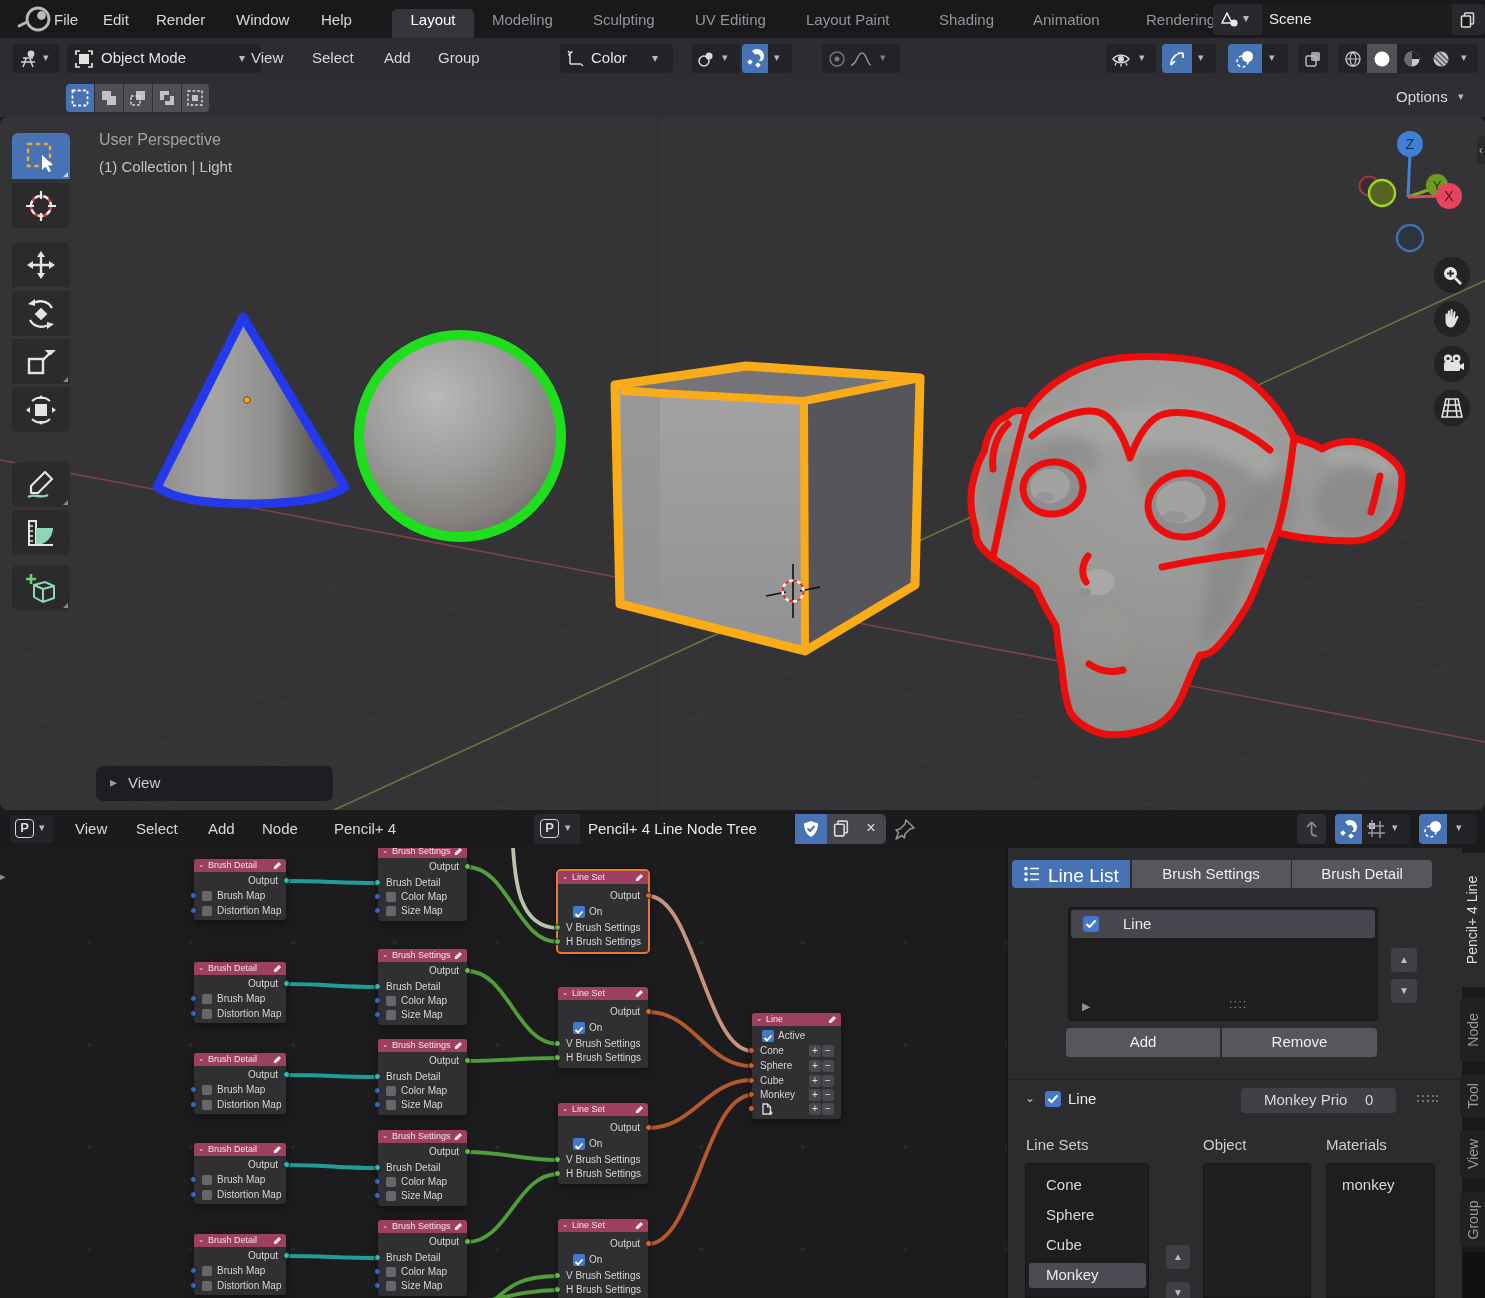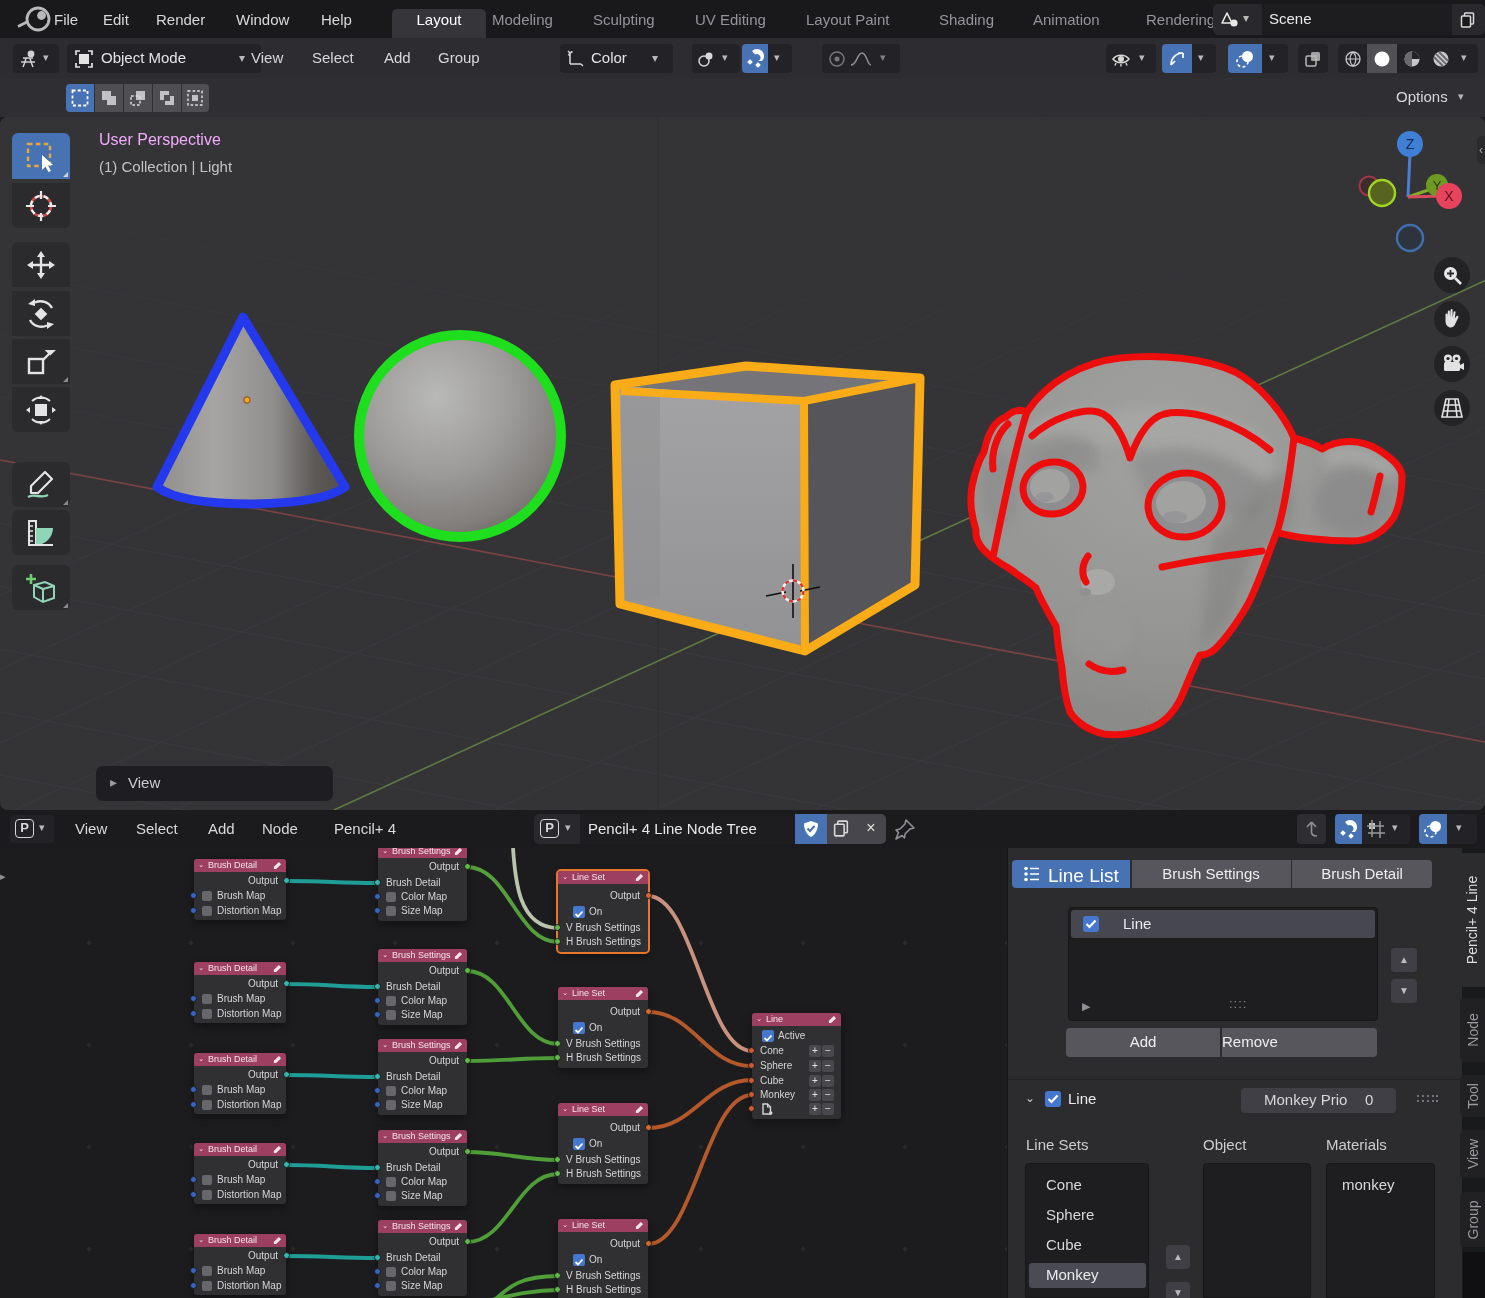--- a/index.html
+++ b/index.html
@@ -42,21 +42,21 @@
   <svg class="abs" style="left:17px;top:5px" width="36" height="28" viewBox="0 0 36 28">
     <circle cx="21" cy="14" r="11" fill="none" stroke="#b8b8ba" stroke-width="2.8"></circle>
     <circle cx="24.5" cy="10.5" r="4.4" fill="#b8b8ba"></circle>
     <path d="M11 16.5 L1 21.5" stroke="#b8b8ba" stroke-width="3" fill="none"></path>
   </svg>
   <div class="abs menu" style="left:54px;top:11px">File</div>
   <div class="abs menu" style="left:103px;top:11px">Edit</div>
   <div class="abs menu" style="left:156px;top:11px">Render</div>
   <div class="abs menu" style="left:236px;top:11px">Window</div>
   <div class="abs menu" style="left:321px;top:11px">Help</div>
-  <div class="abs" style="left:392px;top:9px;width:94px;height:29px;background:#35353a;border-radius:5px 5px 0 0;color:#ffffff;font-size:15px;text-align:center;line-height:22px">Layout</div>
+  <div class="abs" style="left:392px;top:9px;width:82px;height:29px;background:#35353a;border-radius:5px 5px 0 0;color:#ffffff;font-size:15px;text-align:center;line-height:22px">Layout</div>
   <div class="abs tab" style="left:492px;top:11px">Modeling</div>
   <div class="abs tab" style="left:593px;top:11px">Sculpting</div>
   <div class="abs tab" style="left:695px;top:11px">UV Editing</div>
   <div class="abs tab" style="left:806px;top:11px">Layout Paint</div>
   <div class="abs tab" style="left:939px;top:11px">Shading</div>
   <div class="abs tab" style="left:1033px;top:11px">Animation</div>
   <div class="abs tab" style="left:1146px;top:11px">Rendering</div>
   <div class="abs" style="left:1213px;top:4px;width:272px;height:31px;background:#1d1d20;border-radius:5px;overflow:hidden">
     <div class="abs" style="left:0;top:0;width:49px;height:31px;background:#29292d"></div>
     <svg class="abs" style="left:6px;top:6px" width="22" height="19" viewBox="0 0 22 19">
@@ -417,21 +417,21 @@
   </svg>
 </div>
 <div class="abs" style="left:12px;top:448px;width:58px;height:45px;background:#2b2b2e;border-radius:6px">
   <svg class="abs" style="left:13px;top:7px" width="32" height="32" viewBox="0 0 32 32">
     <path d="M9 13 L20 10 L29 14 L29 26 L18 30 L9 25 Z M9 13 L18 17 L18 30 M18 17 L29 14" fill="none" stroke="#8fd6b8" stroke-width="2"></path>
     <path d="M6 2 V12 M1 7 H11" stroke="#6fcf6f" stroke-width="2.6"></path>
   </svg>
   <div class="abs" style="right:2px;bottom:2px;width:0;height:0;border-left:5px solid transparent;border-bottom:5px solid #8a8a8e"></div>
 </div>
 
-<div class="abs" style="left:99px;top:14px;color:#f0abfc;font-size:16px">User Perspective</div>
+<div class="abs" style="left:99px;top:14px;color:#a3a3a3;font-size:16px">User Perspective</div>
 <div class="abs" style="left:99px;top:41px;color:#c3c3c5;font-size:15px">(1) Collection | Light</div>
 
 <div class="abs" style="left:96px;top:649px;width:237px;height:35px;background:rgba(30,30,33,0.95);border-radius:7px">
   <span style="position:absolute;left:14px;top:8px;color:#9d9d9f;font-size:14px">▸</span>
   <span style="position:absolute;left:32px;top:8px;color:#cccccd;font-size:15px">View</span>
 </div>
 
 <div class="abs" style="left:1477px;top:19px;width:8px;height:28px;background:#2a2a2d;border-radius:5px 0 0 5px;color:#a8a8aa;font-size:12px;line-height:28px;text-align:center">‹</div>
 
 <svg class="abs" style="left:1340px;top:0px" width="130" height="140" viewBox="0 0 130 140">
@@ -874,21 +874,21 @@
     <div class="abs" style="left:14px;top:8px;width:16px;height:16px;background:#4478cf;border-radius:3px"><svg width="16" height="16" viewBox="0 0 16 16">
             <path d="M3.5 8 L6.5 11 L12.5 4.5" stroke="#fff" stroke-width="2.2" fill="none"></path>
           </svg></div>
     <span class="abs" style="left:54px;top:7px;color:#eaeaec;font-size:15px">Line</span>
     <span class="abs" style="left:13px;top:92px;color:#909094;font-size:11px">▶</span>
     <span class="abs" style="left:160px;top:88px;color:#88888c;font-size:13px;letter-spacing:1px">::::</span>
   </div>
   <div class="abs" style="left:383px;top:100px;width:26px;height:24px;background:#3f3f45;border-radius:4px;text-align:center;line-height:23px;color:#bcbcc0;font-size:10px">▲</div>
   <div class="abs" style="left:383px;top:131px;width:26px;height:24px;background:#3f3f45;border-radius:4px;text-align:center;line-height:23px;color:#bcbcc0;font-size:10px">▼</div>
   <div class="abs" style="left:58px;top:180px;width:154px;height:29px;background:#56565c;border-radius:4px 0 0 4px;color:#eeeeef;font-size:15px;text-align:center;line-height:28px">Add</div>
-  <div class="abs" style="left:214px;top:180px;width:155px;height:29px;background:#56565c;border-radius:0 4px 4px 0;color:#eeeeef;font-size:15px;line-height:28px">Remove</div>
+  <div class="abs" style="left:214px;top:180px;width:155px;height:29px;background:#56565c;border-radius:0 4px 4px 0;color:#eeeeef;font-size:15px;text-align:center;line-height:28px">Remove</div>
   <div class="abs" style="left:0;top:231px;width:455px;height:1px;background:#232326"></div>
   <span class="abs" style="left:17px;top:243px;color:#c8c8ca;font-size:12px">⌄</span>
   <div class="abs" style="left:37px;top:243px;width:16px;height:16px;background:#4478cf;border-radius:3px"><svg width="16" height="16" viewBox="0 0 16 16">
           <path d="M3.5 8 L6.5 11 L12.5 4.5" stroke="#fff" stroke-width="2.2" fill="none"></path>
         </svg></div>
   <span class="abs" style="left:60px;top:242px;color:#eaeaec;font-size:15px">Line</span>
   <div class="abs" style="left:233px;top:240px;width:155px;height:25px;background:#3f3f45;border-radius:4px">
     <span class="abs" style="left:23px;top:3px;color:#d8d8da;font-size:15px">Monkey Prio</span>
     <span class="abs" style="left:124px;top:3px;color:#d8d8da;font-size:15px">0</span>
   </div>

